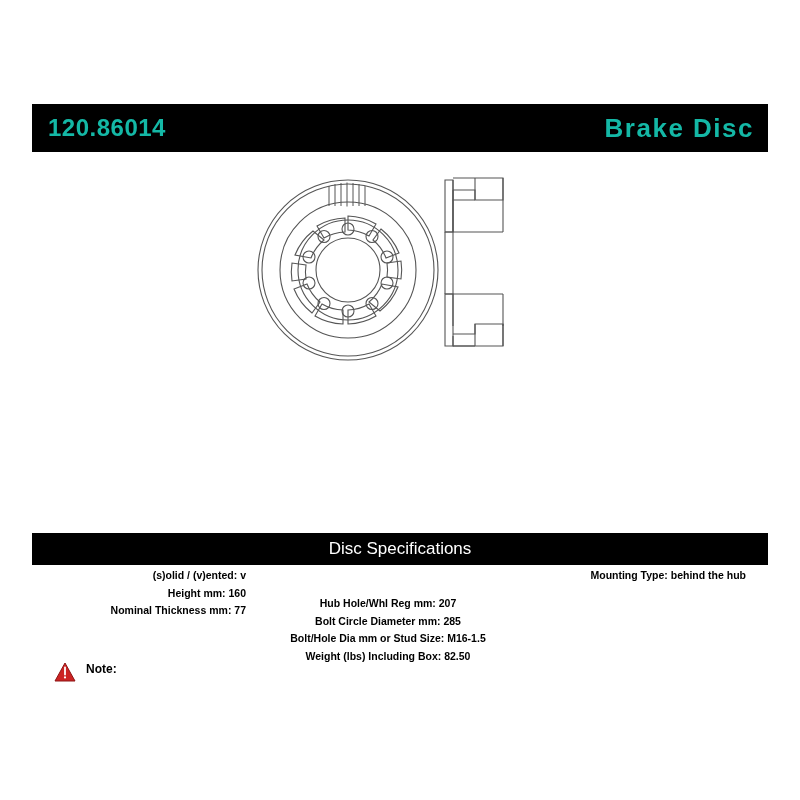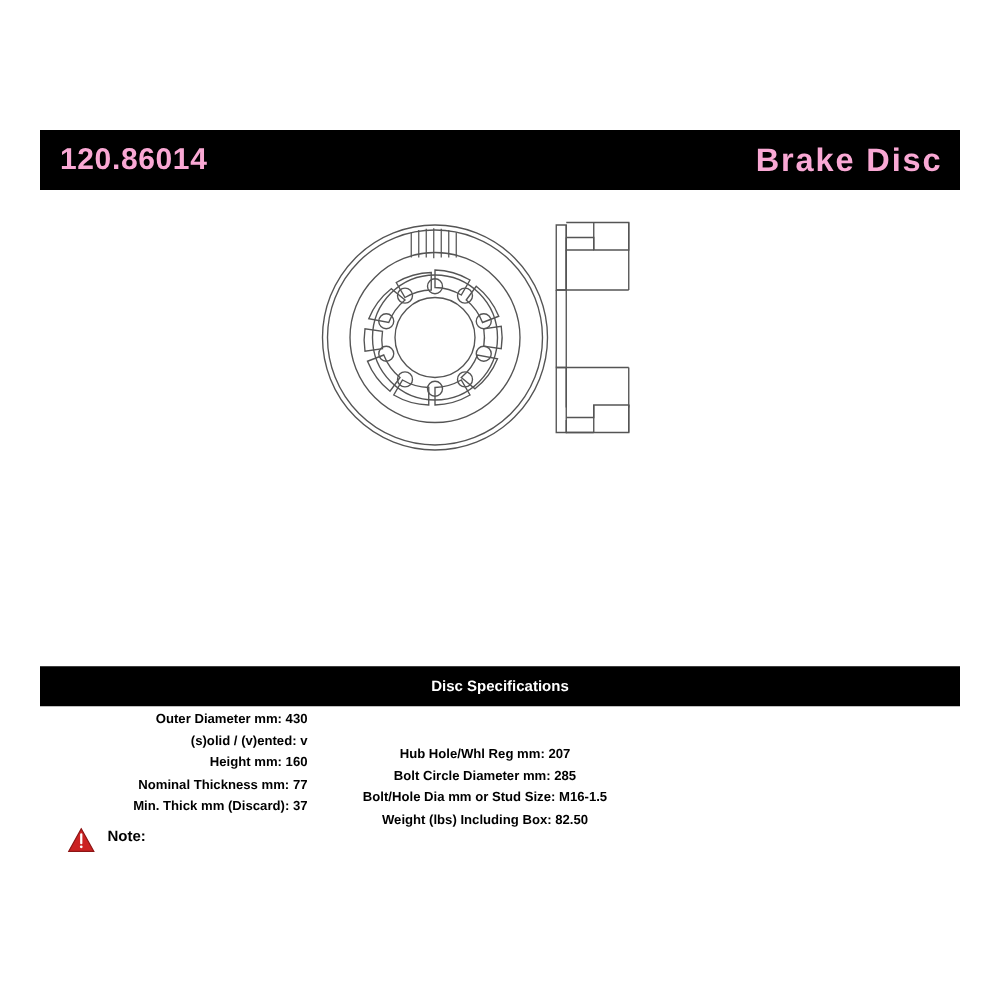--- a/index.html
+++ b/index.html
@@ -23,21 +23,21 @@
   }
 
   
   .header-bar {
     position: absolute;
     left: 32px;
     top: 104px;
     width: 736px;
     height: 48px;
     background: #000000;
-    color: #f9a8d4;
+    color: #14b8a6;
     display: flex;
     align-items: center;
     justify-content: space-between;
     box-sizing: border-box;
     padding: 0 14px 0 16px;
   }
   .part-number {
     font-size: 24px;
     font-weight: bold;
     letter-spacing: 0.5px;
@@ -65,22 +65,22 @@
     top: 533px;
     width: 736px;
     height: 32px;
     background: #000000;
     color: #ffffff;
     display: flex;
     align-items: center;
     justify-content: center;
   }
   .specs-bar-title {
-    font-size: 12px;
-    font-weight: bold;
+    font-size: 17px;
+    font-weight: normal;
   }
 
   
   .specs-body {
     position: absolute;
     left: 32px;
     top: 567px;
     width: 736px;
     display: flex;
     font-size: 10.5px;
@@ -200,34 +200,35 @@
     </svg>
   </div>
 
   <div class="specs-bar">
     <span class="specs-bar-title">Disc Specifications</span>
   </div>
 
   <div class="specs-body">
 
     <div class="spec-col col1">
-      <div class="spec-line">Outer Diameter mm: 430</div>
       <div class="spec-line">(s)olid / (v)ented: v</div>
       <div class="spec-line">Height mm: 160</div>
       <div class="spec-line">Nominal Thickness mm: 77</div>
-      <div class="spec-line">Min. Thick mm (Discard): 37</div>
     </div>
 
     <div class="spec-col col2">
       <div class="spec-line">Hub Hole/Whl Reg mm: 207</div>
       <div class="spec-line">Bolt Circle Diameter mm: 285</div>
       <div class="spec-line">Bolt/Hole Dia mm or Stud Size: M16-1.5</div>
       <div class="spec-line">Weight (lbs) Including Box: 82.50</div>
     </div>
 
+    <div class="spec-col col3">
+      <div class="spec-line">Mounting Type: behind the hub</div>
+    </div>
 
   </div>
 
   <div class="note-row">
     <span>
       <svg class="warn-icon" viewBox="0 0 22 20">
         <path d="M11 1 L21 19 L1 19 Z" fill="#cc2222" stroke="#8d1515" stroke-width="1"></path>
         <path d="M11 5.5 L11 12.5" stroke="#ffffff" stroke-width="1.8" stroke-linecap="round"></path>
         <circle cx="11" cy="15.4" r="1.1" fill="#ffffff"></circle>
       </svg>

